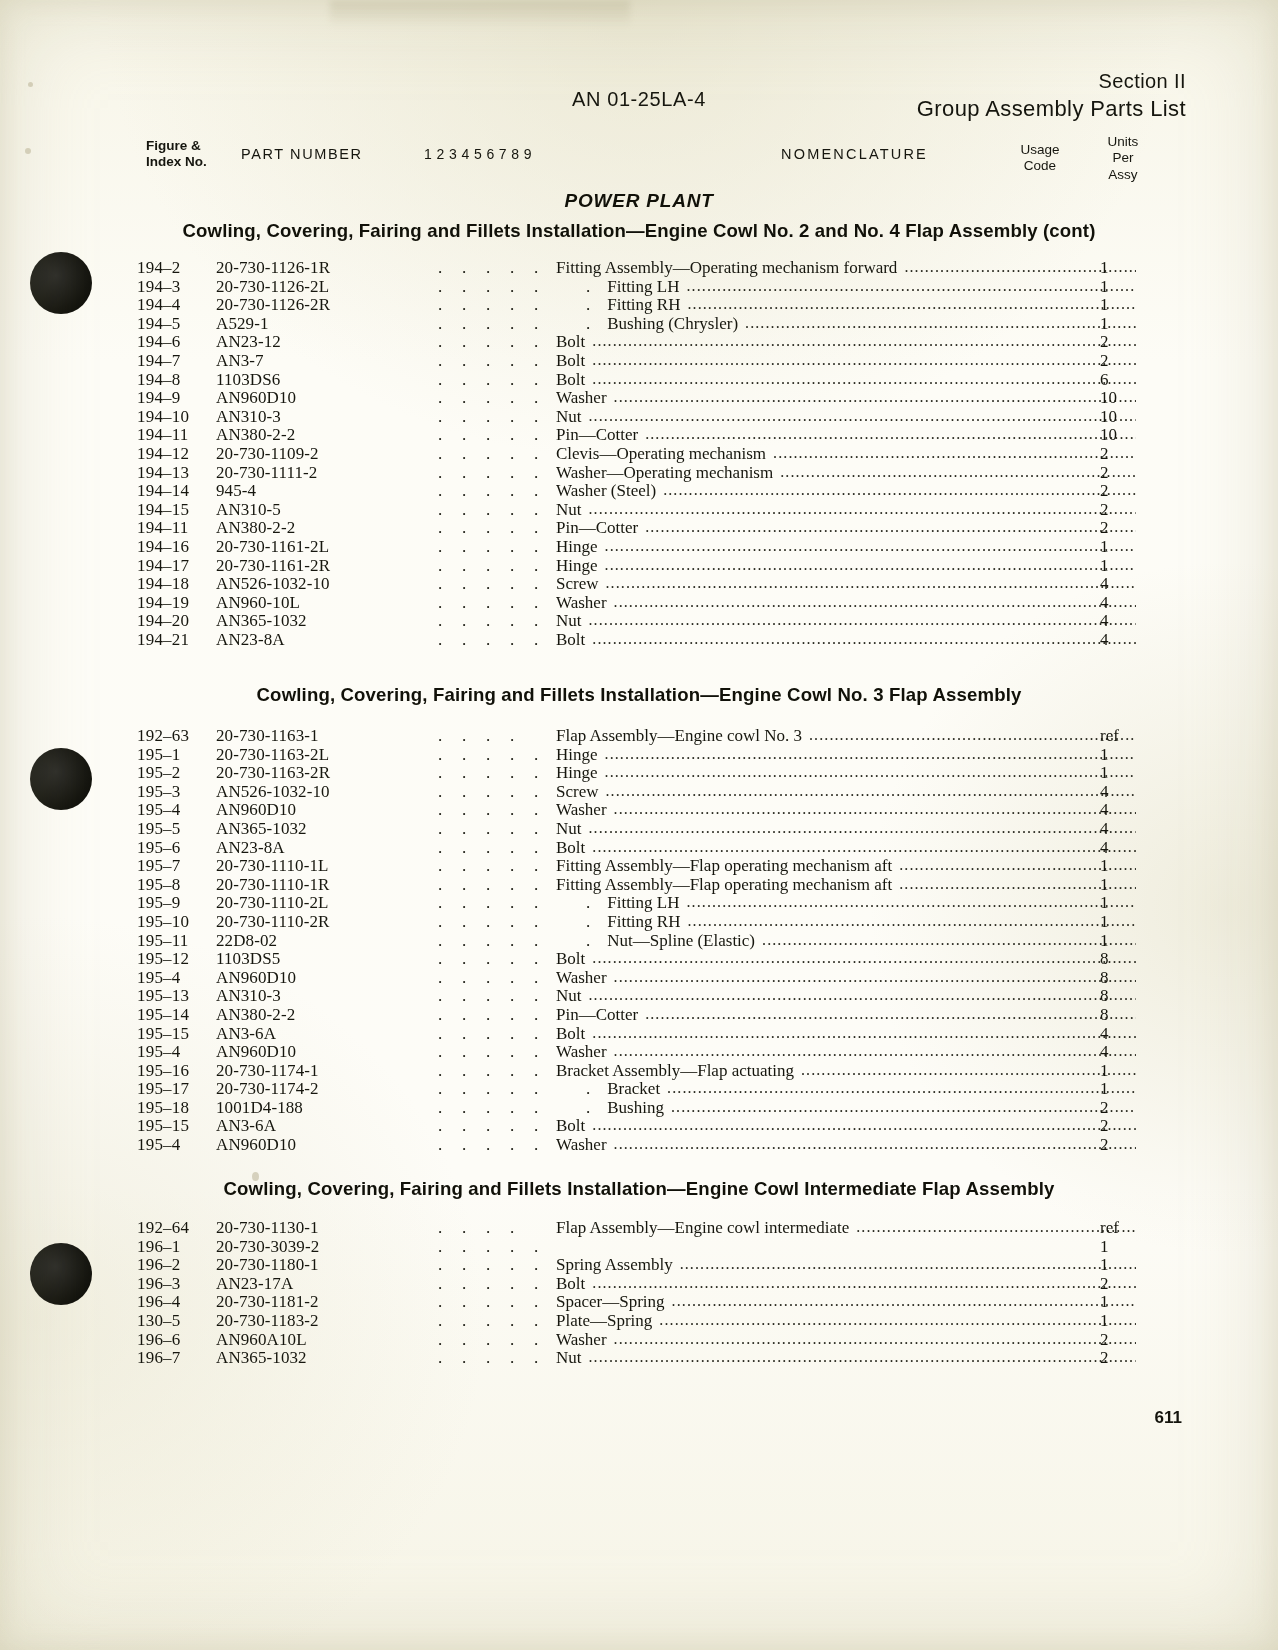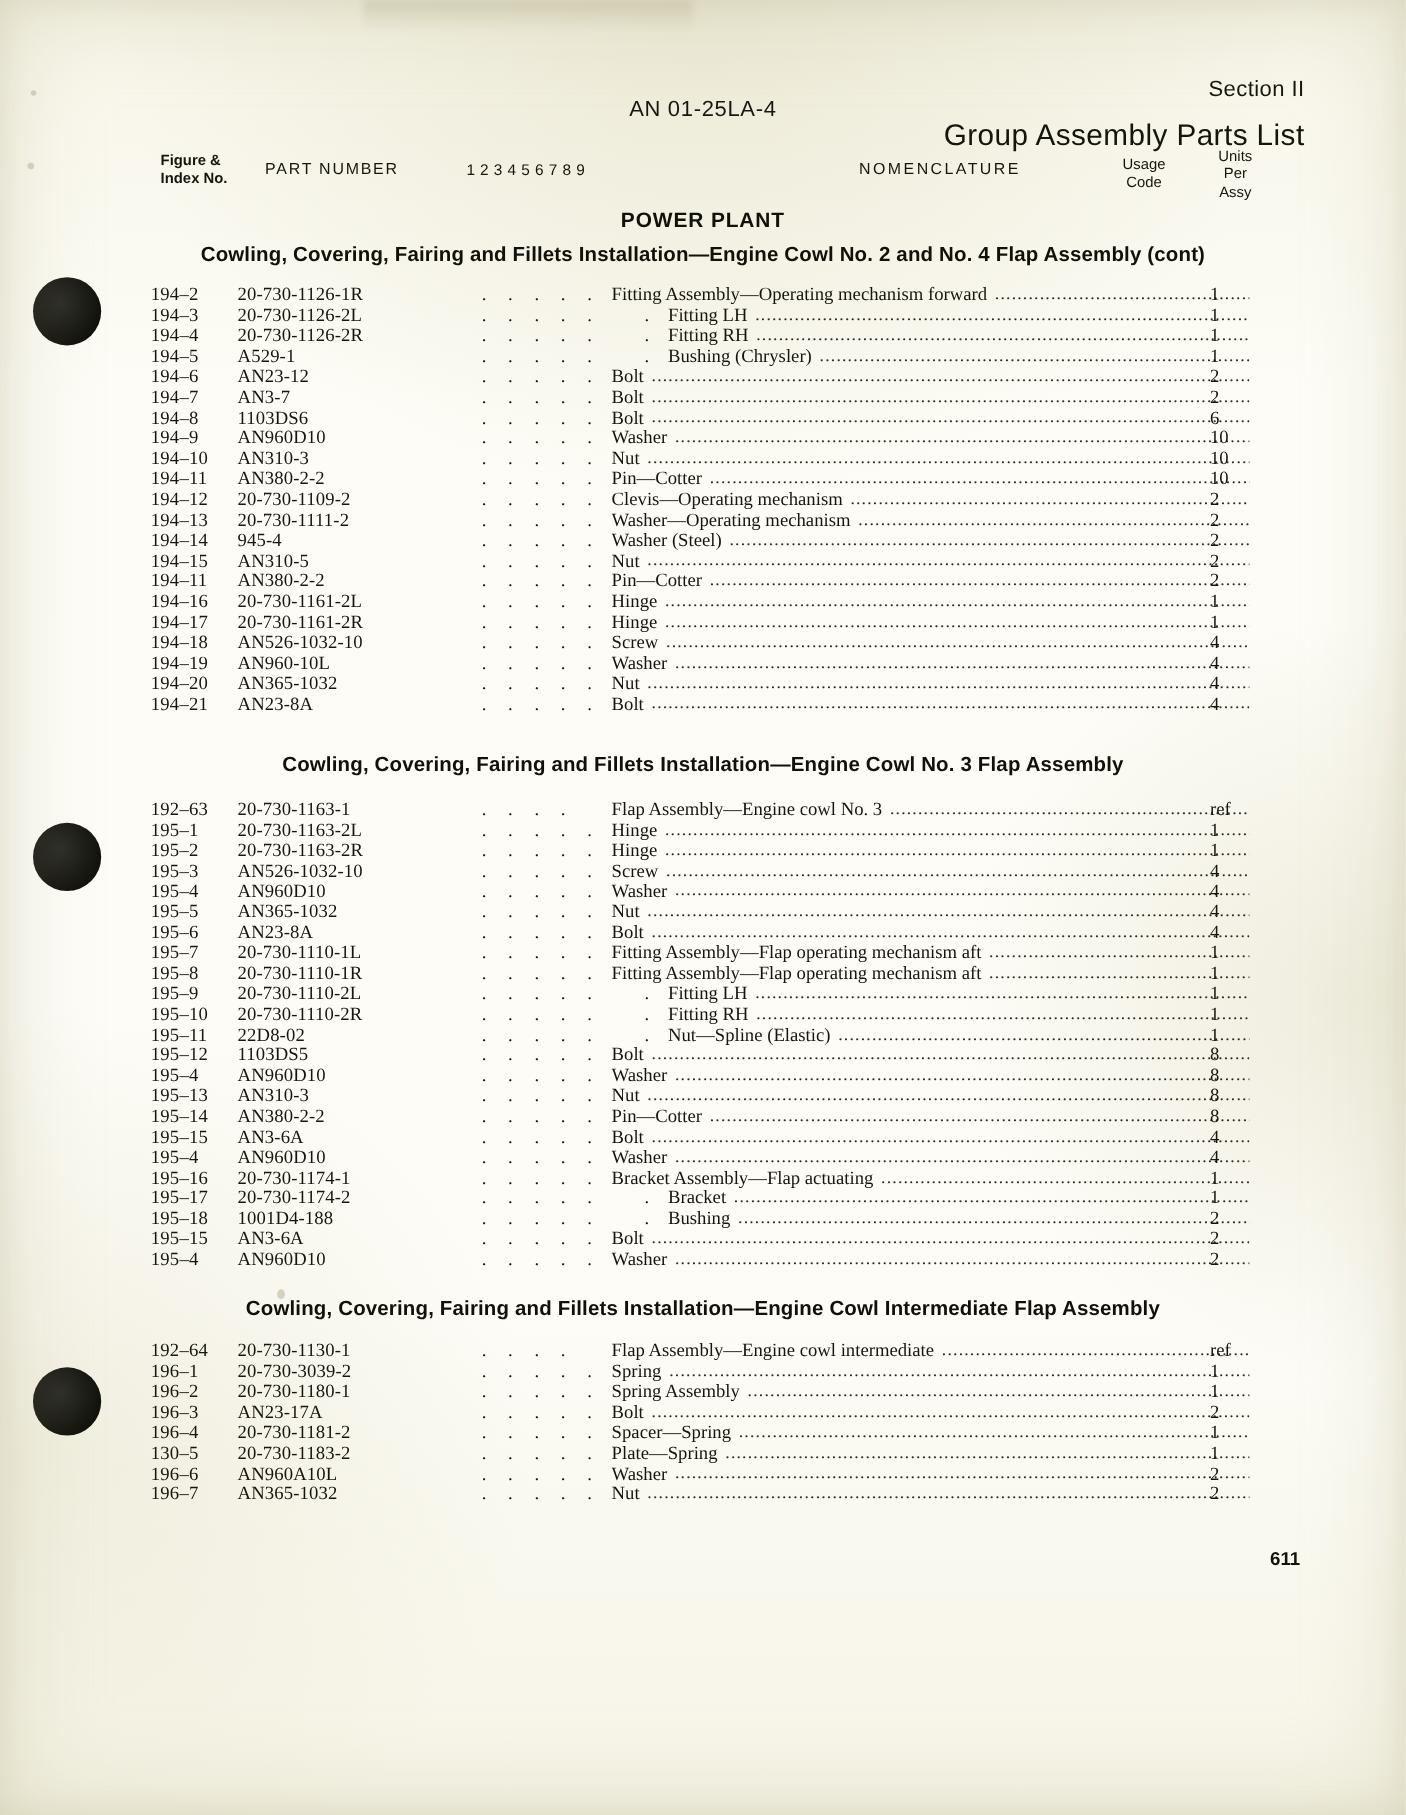--- a/index.html
+++ b/index.html
@@ -44,38 +44,38 @@
   .doc-id {
     position:absolute; left:0; top:88px; width:1278px; text-align:center;
     font-family:"Liberation Sans", sans-serif;
     font-size:20px; letter-spacing:0.6px; color:#17170f;
   }
   .sec-title {
     position:absolute; right:92px; top:70px; text-align:right;
     font-family:"Liberation Sans", sans-serif; color:#15150e;
   }
   .sec-title .l1 { font-size:20px; letter-spacing:0.4px; }
-  .sec-title .l2 { font-size:27px; letter-spacing:0.4px; margin-top:15px; }
+  .sec-title .l2 { font-size:22px; letter-spacing:0.4px; margin-top:3px; }
 
   
   .colhead { position:absolute; top:138px; left:0; width:1278px; height:40px;
              font-family:"Liberation Sans", sans-serif; color:#16160f;padding-left:20px; }
   .ch { position:absolute; font-size:13.5px; line-height:1.22; }
   .ch.fig { left:146px; top:0px; width:90px; text-align:left; font-weight:600; }
   .ch.pn  { left:241px; top:8px; font-size:14.5px; letter-spacing:1.6px; }
   .ch.dig { left:424px; top:8px; font-size:14px; letter-spacing:0.4px; }
   .ch.nom { left:781px; top:8px; font-size:14.5px; letter-spacing:2.2px; }
   .ch.use { left:1014px; top:4px; text-align:center; width:52px; }
   .ch.upa { left:1100px; top:-4px; text-align:center; width:46px; }
 
   
   .plant {
     position:absolute; left:0; width:1278px; text-align:center;
     font-family:"Liberation Sans", sans-serif; font-weight:bold;
-    font-size:19px; letter-spacing:0.8px; color:#111109;
+    font-size:19px; letter-spacing:0.8px; color:#111109;font-style:italic;
   }
   .grouphead {
     position:absolute; left:0; width:1278px; text-align:center;
     font-family:"Liberation Sans", sans-serif; font-weight:bold;
     font-size:18.6px; letter-spacing:0.15px; color:#111109;
     white-space:nowrap;
   }
 
   
   .tbl { position:absolute; left:0; width:1278px; }
@@ -700,26 +700,20 @@
             <span class="nomtext">Flap Assembly—Engine cowl intermediate</span>
             <span class="leader"></span>
           </div>
         </div>
         <div class="c-qty">ref</div>
       </div>
       <div class="row">
         <div class="c-fig">196–1</div>
         <div class="c-pn">20-730-3039-2</div>
         <div class="c-dots"><span>.</span><span>.</span><span>.</span><span>.</span><span>.</span></div>
-        <div class="c-nom">
-          <div class="nomwrap">
-            <span class="nomtext">Spring</span>
-            <span class="leader"></span>
-          </div>
-        </div>
         <div class="c-qty">1</div>
       </div>
       <div class="row">
         <div class="c-fig">196–2</div>
         <div class="c-pn">20-730-1180-1</div>
         <div class="c-dots"><span>.</span><span>.</span><span>.</span><span>.</span><span>.</span></div>
         <div class="c-nom">
           <div class="nomwrap">
             <span class="nomtext">Spring Assembly</span>
             <span class="leader"></span>

